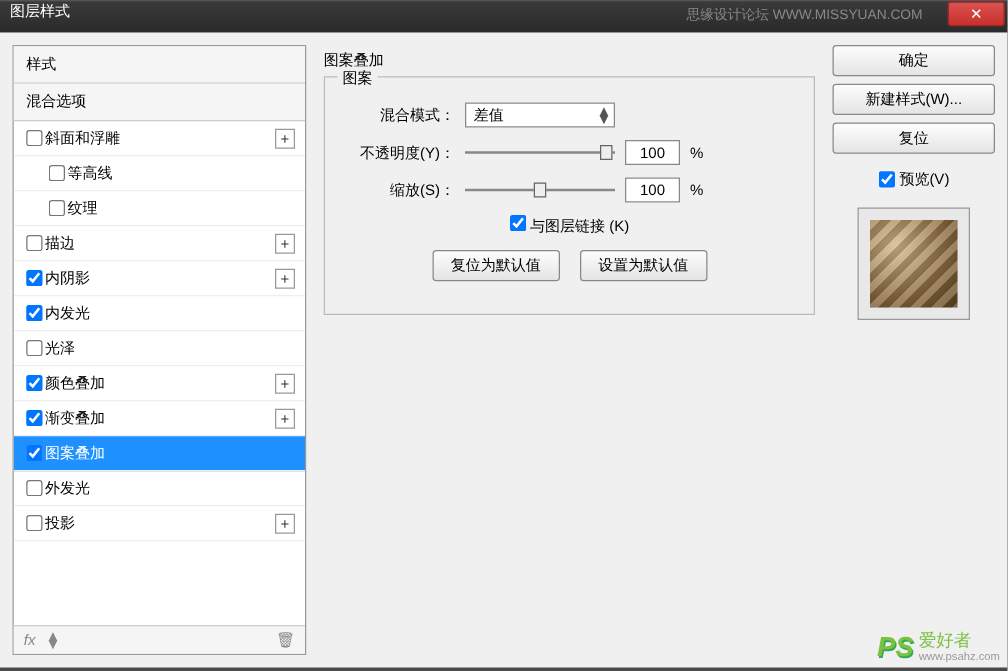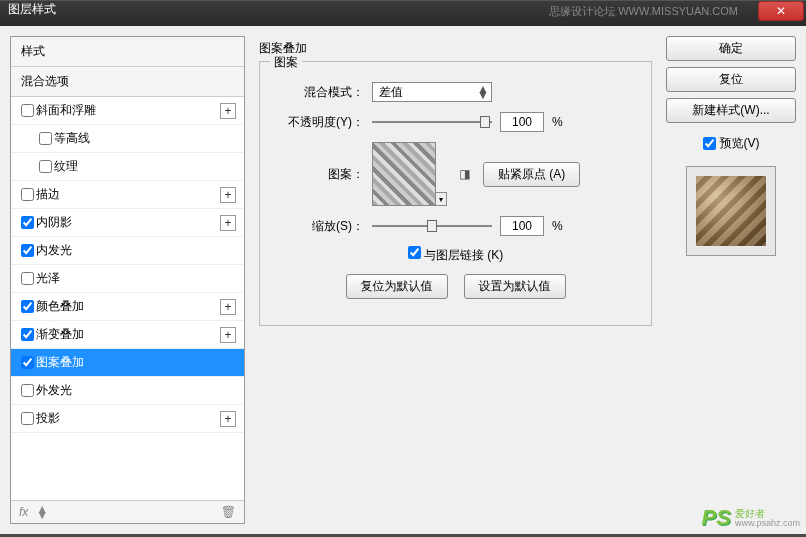--- a/index.html
+++ b/index.html
@@ -45,21 +45,21 @@
 .preview-check { display: flex; align-items: center; justify-content: center; gap: 4px; margin-top: 6px; }
 .preview-box { margin-top: 8px; align-self: center; width: 90px; height: 90px; border: 1px solid #999; background: #e8e8e8; display: flex; align-items: center; justify-content: center; }
 .preview-img { width: 70px; height: 70px; background:
   radial-gradient(ellipse at 30% 30%, #d4b88a 0%, #8a6a3e 60%, #5a4020 100%),
   repeating-linear-gradient(135deg, rgba(255,255,255,0.2) 0 6px, rgba(0,0,0,0.15) 6px 12px);
   background-blend-mode: overlay;
 }
 .ps-watermark { position: absolute; right: 6px; bottom: 6px; display: flex; align-items: center; gap: 4px; pointer-events: none; }
 .ps-logo { font-size: 22px; font-weight: bold; font-style: italic; color: #7cc242; text-shadow: 1px 1px 0 #3a5; }
 .ps-text { display: flex; flex-direction: column; line-height: 1.1; }
-.ps-text .cn { color: #7cc242; font-size: 10px; }
+.ps-text .cn { color: #7cc242; font-size: 14px; }
 .ps-text .url { color: #999; font-size: 9px; }
 input[type=checkbox]{ width:13px; height:13px;}
 </style>
 </head>
 <body>
 
 <div class="titlebar">
   <span class="titlebar-title">图层样式</span>
   <div class="titlebar-right">
     <span class="watermark">思缘设计论坛  WWW.MISSYUAN.COM</span>
@@ -184,29 +184,20 @@
       <div class="form-row">
         <span class="lbl">不透明度(Y)：</span>
         <div class="slider">
           <div class="slider-track"></div>
           <div class="slider-thumb" style="left:108px;"></div>
         </div>
         <input class="num-input" value="100" style="">
         <span>%</span>
       </div>
 
-      <div class="form-row" style="align-items:center;">
-        <span class="lbl">图案：</span>
-        <div class="pattern-row">
-          <div class="pattern-swatch"></div>
-          <div class="pattern-arrow">▾</div>
-        </div>
-        <span class="new-icon">◨</span>
-        <button class="btn">贴紧原点 (A)</button>
-      </div>
 
       <div class="form-row">
         <span class="lbl">缩放(S)：</span>
         <div class="slider">
           <div class="slider-track"></div>
           <div class="slider-thumb" style="left:55px;"></div>
         </div>
         <input class="num-input" value="100" style="">
         <span>%</span>
       </div>
@@ -220,22 +211,22 @@
 
       <div class="form-row" style="justify-content:center;gap:16px;">
         <button class="btn">复位为默认值</button>
         <button class="btn">设置为默认值</button>
       </div>
     </div>
   </div>
 
   <div class="right-col">
     <button class="btn">确定</button>
+    <button class="btn">新建样式(W)...</button>
     <button class="btn">复位</button>
-    <button class="btn">新建样式(W)...</button>
     <div class="preview-check">
       <input type="checkbox" id="preview-cb" checked="" style="">
       <span>预览(V)</span>
     </div>
     <div class="preview-box">
       <div class="preview-img"></div>
     </div>
   </div>
 
 </div>

